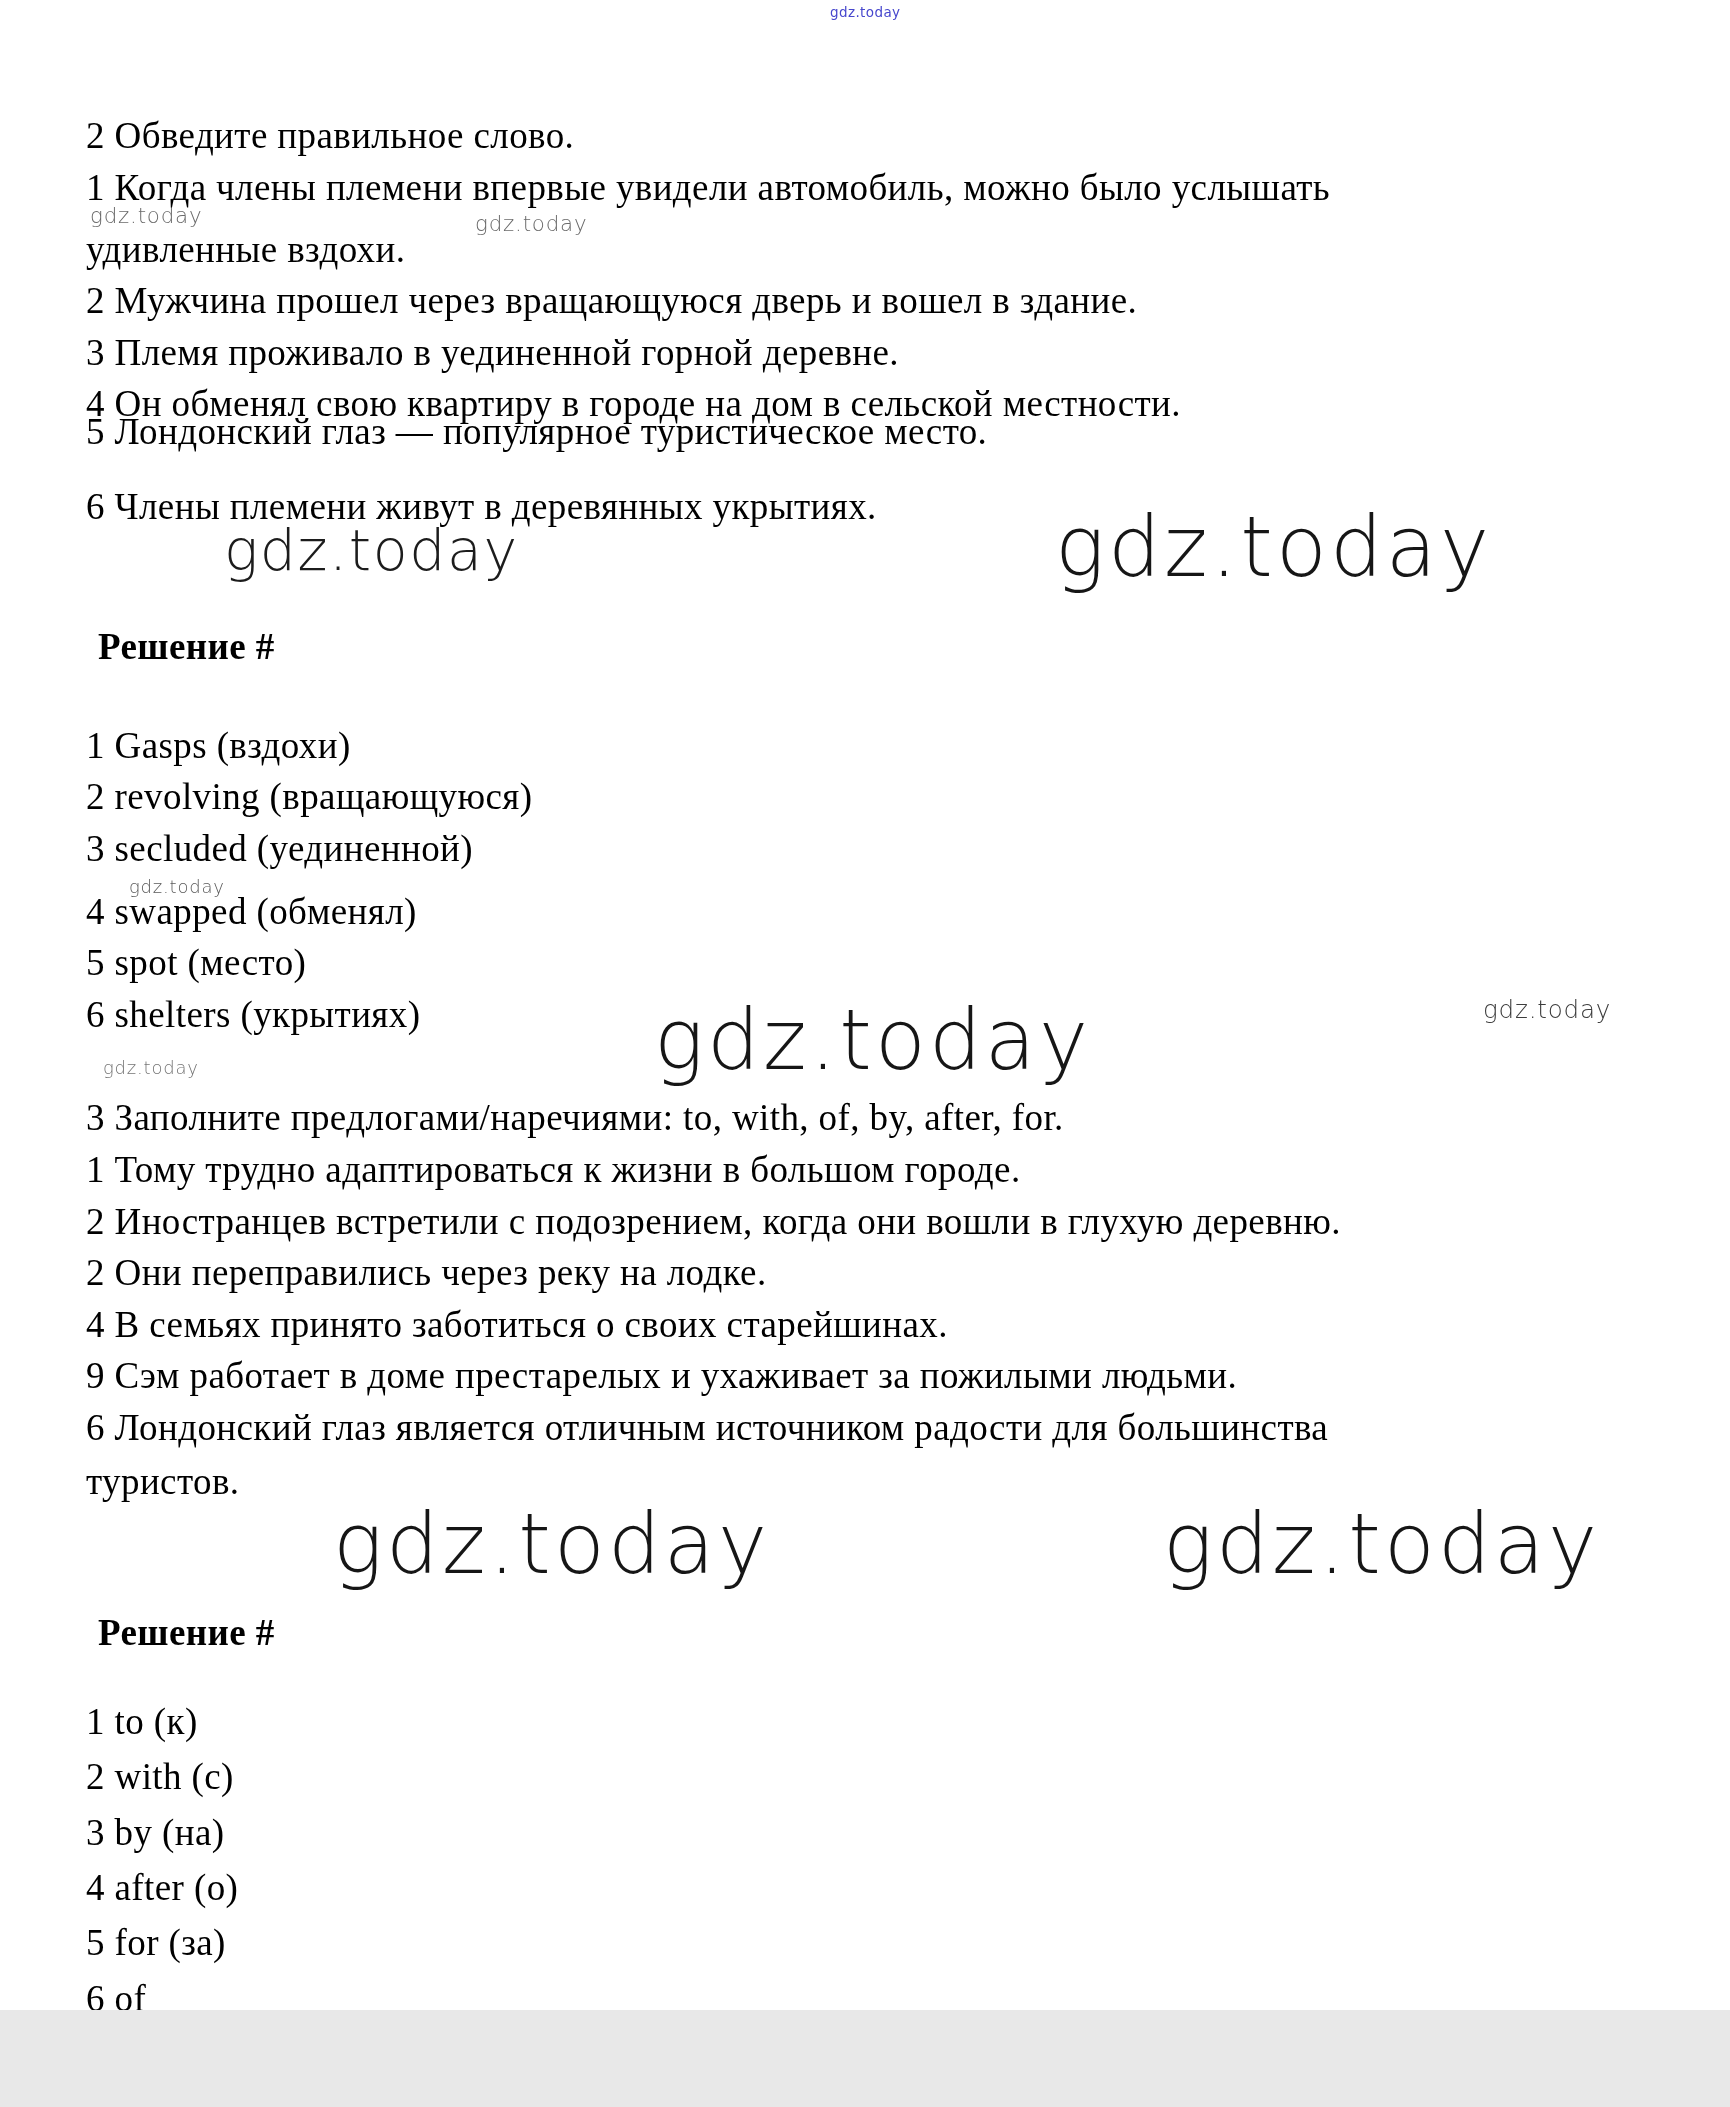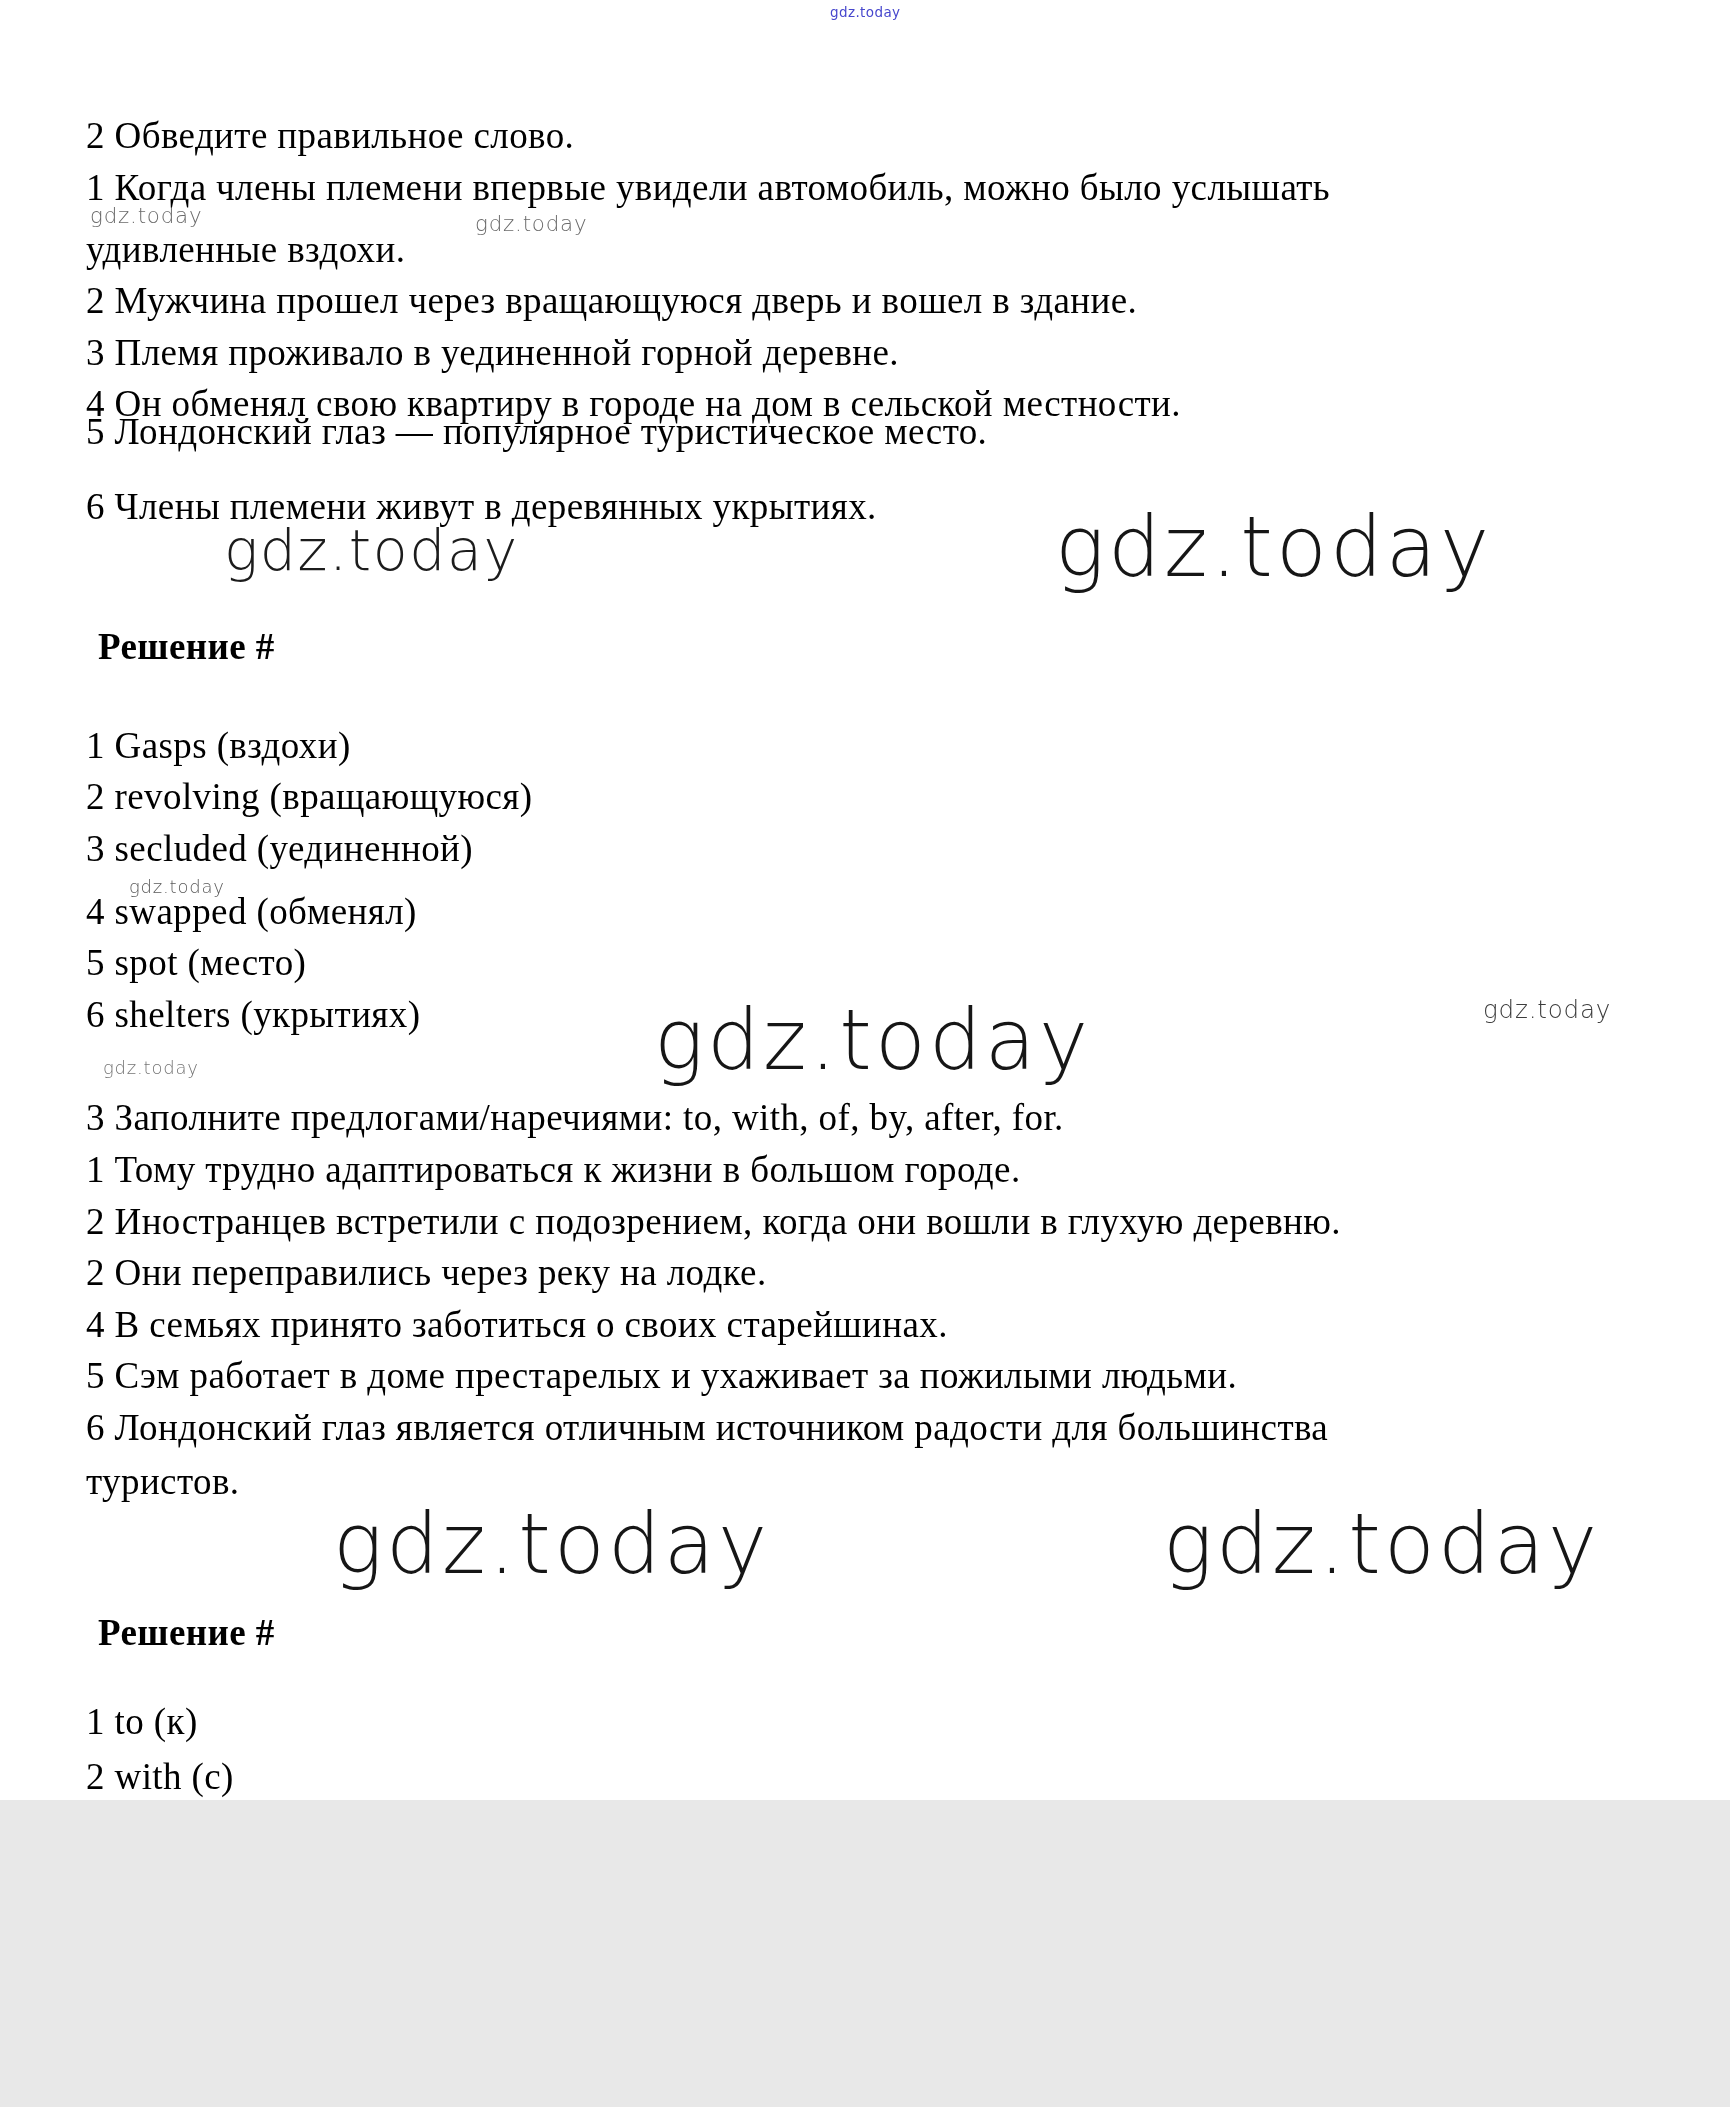--- a/index.html
+++ b/index.html
@@ -1,19 +1,19 @@
 <!DOCTYPE html>
 <html style="font-size:12.7px"><head>
 <meta charset="utf-8">
 <style>
   html, body { margin: 0; padding: 0; background: #e8e8e8; }
   .page {
     position: relative;
     width: 1731px;
-    height: 1800px;
+    height: 2010px;
     background: #ffffff;
     overflow: hidden;
     font-family: "Liberation Serif", "DejaVu Serif", serif;
     color: #000000;
   }
   .ln {
     position: absolute;
     left: 86px;
     font-size: 37px;
     line-height: 1.1;
@@ -72,21 +72,21 @@
   <div class="ln" style="top:829px">3 secluded (уединенной)</div>
   <div class="ln" style="top:892px">4 swapped (обменял)</div>
   <div class="ln" style="top:943px">5 spot (место)</div>
   <div class="ln" style="top:995px">6 shelters (укрытиях)</div>
 
   <div class="ln" style="top:1098px">3 Заполните предлогами/наречиями: to, with, of, by, after, for.</div>
   <div class="ln" style="top:1150px">1 Тому трудно адаптироваться к жизни в большом городе.</div>
   <div class="ln" style="top:1202px">2 Иностранцев встретили с подозрением, когда они вошли в глухую деревню.</div>
   <div class="ln" style="top:1253px">2 Они переправились через реку на лодке.</div>
   <div class="ln" style="top:1305px">4 В семьях принято заботиться о своих старейшинах.</div>
-  <div class="ln" style="top:1356px">5 Сэм работает в доме престарелых и ухаживает за пожилыми людьми.</div>
+  <div class="ln" style="top:1356px">9 Сэм работает в доме престарелых и ухаживает за пожилыми людьми.</div>
   <div class="ln" style="top:1408px">6 Лондонский глаз является отличным источником радости для большинства</div>
   <div class="ln" style="top:1462px">туристов.</div>
 
   <div class="ln hd" style="top:1613px">Решение #</div>
 
   <div class="ln" style="top:1702px">1 to (к)</div>
   <div class="ln" style="top:1757px">2 with (с)</div>
   <div class="ln" style="top:1813px">3 by (на)</div>
   <div class="ln" style="top:1868px">4 after (о)</div>
   <div class="ln" style="top:1923px">5 for (за)</div>

